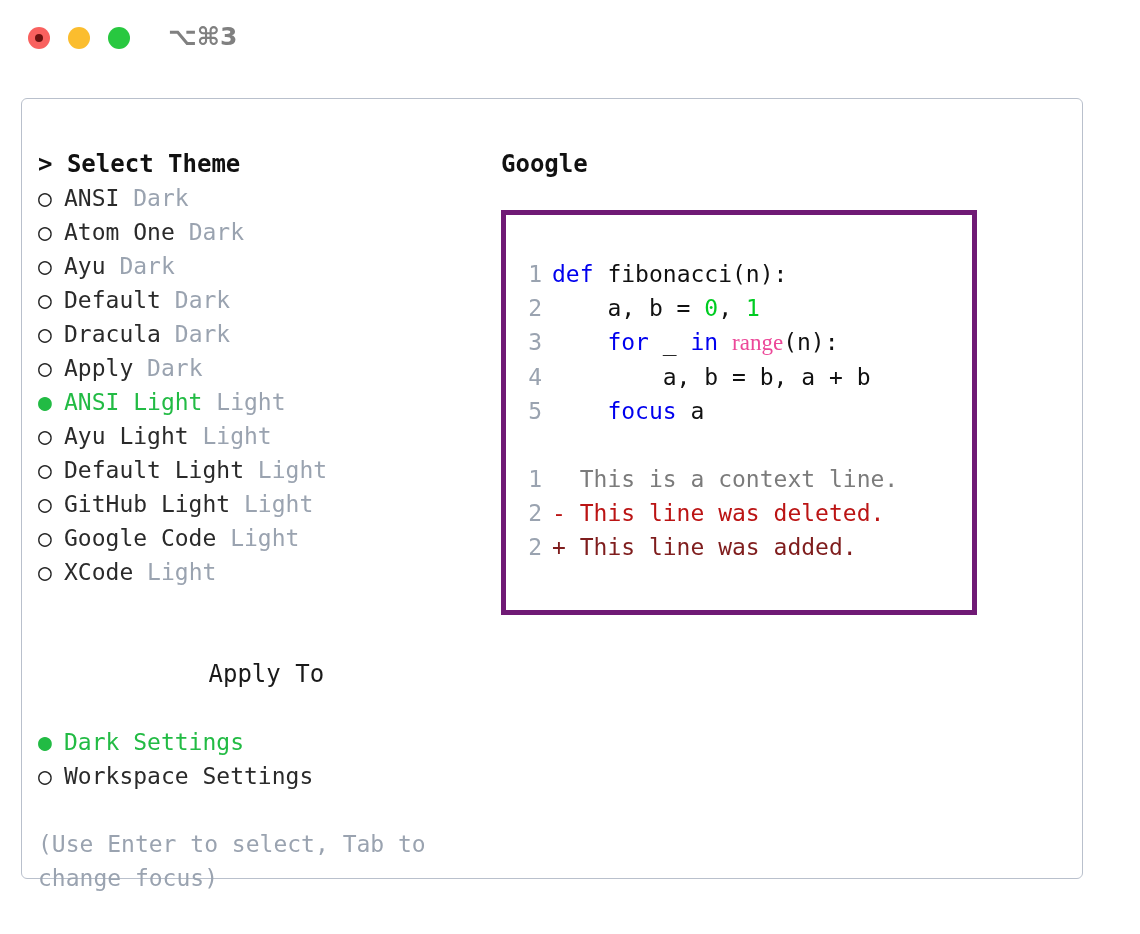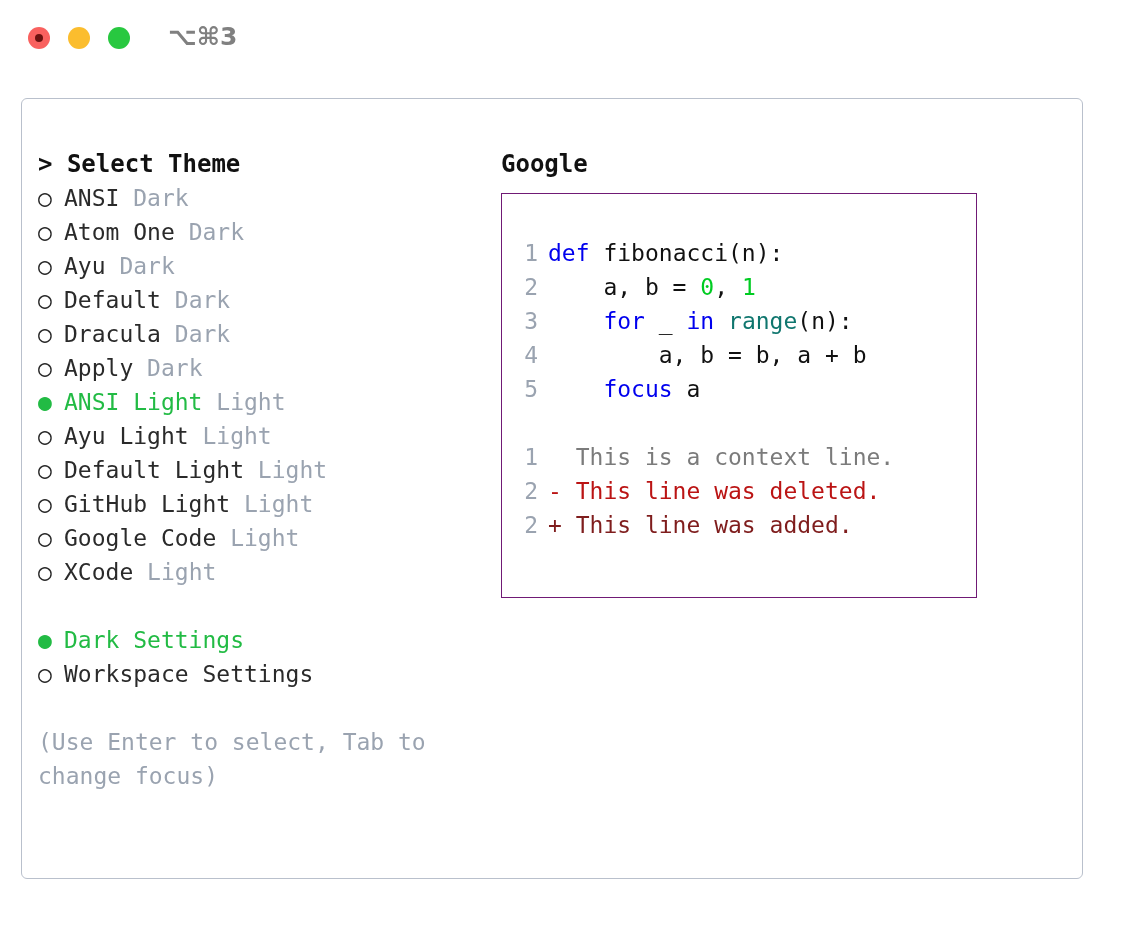--- a/index.html
+++ b/index.html
@@ -144,25 +144,25 @@
     top: 48px;
     width: 500px;
   }
   #preview-title {
     font-size: 24px;
     font-weight: bold;
     color: #111111;
     line-height: 34px;
   }
   #preview-box {
-    margin-top: 12px;
+    margin-top: 29px;
     width: 476px;
     height: 405px;
     box-sizing: border-box;
-    border: 1px solid #701a75;
+    border: 5px solid #701a75;
     background: #ffffff;
     position: relative;
   }
   #code-area {
     position: absolute;
     left: 10px;
     top: 42px;
     right: 8px;
   }
   .code-line {
@@ -171,21 +171,21 @@
     white-space: pre;
   }
   .ln {
     display: inline-block;
     width: 26px;
     text-align: right;
     color: #9aa3b0;
     margin-right: 10px;
   }
   .tok-kw   { color: #0000ee; }
-  .tok-fn   { color: #0f766e; }
+  .tok-fn   { color: #ec4899; font-family: Liberation Serif, serif; }
   .tok-num  { color: #00cc22; }
   .tok-txt  { color: #111111; }
   .diff-gap { height: 34px; }
   .diff-ctx { color: #7b7b7b; }
   .diff-del { color: #bb1414; }
   .diff-add { color: #7f1d1d; }
 </style>
 </head>
 <body>
 
@@ -213,20 +213,23 @@
             <div class="opt-row selected"><span class="opt-marker">●</span><span>ANSI Light</span><span class="opt-suffix"> Light</span></div>
             <div class="opt-row"><span class="opt-marker">○</span><span>Ayu Light</span><span class="opt-suffix"> Light</span></div>
             <div class="opt-row"><span class="opt-marker">○</span><span>Default Light</span><span class="opt-suffix"> Light</span></div>
             <div class="opt-row"><span class="opt-marker">○</span><span>GitHub Light</span><span class="opt-suffix"> Light</span></div>
             <div class="opt-row"><span class="opt-marker">○</span><span>Google Code</span><span class="opt-suffix"> Light</span></div>
             <div class="opt-row"><span class="opt-marker">○</span><span>XCode</span><span class="opt-suffix"> Light</span></div>
           </div>
 
         <div id="spacer-apply"></div>
 
+        <div class="list-heading secondary">
+          <span class="opt-marker"> </span><span>Apply To</span>
+        </div>
         <div id="apply-options">
             <div class="opt-row selected"><span class="opt-marker">●</span><span>Dark Settings</span></div>
             <div class="opt-row"><span class="opt-marker">○</span><span>Workspace Settings</span></div>
           </div>
 
         <div id="hint">(Use Enter to select, Tab to change focus)</div>
       </div>
 
       <div id="right-pane">
         <div id="preview-title">Google</div>

